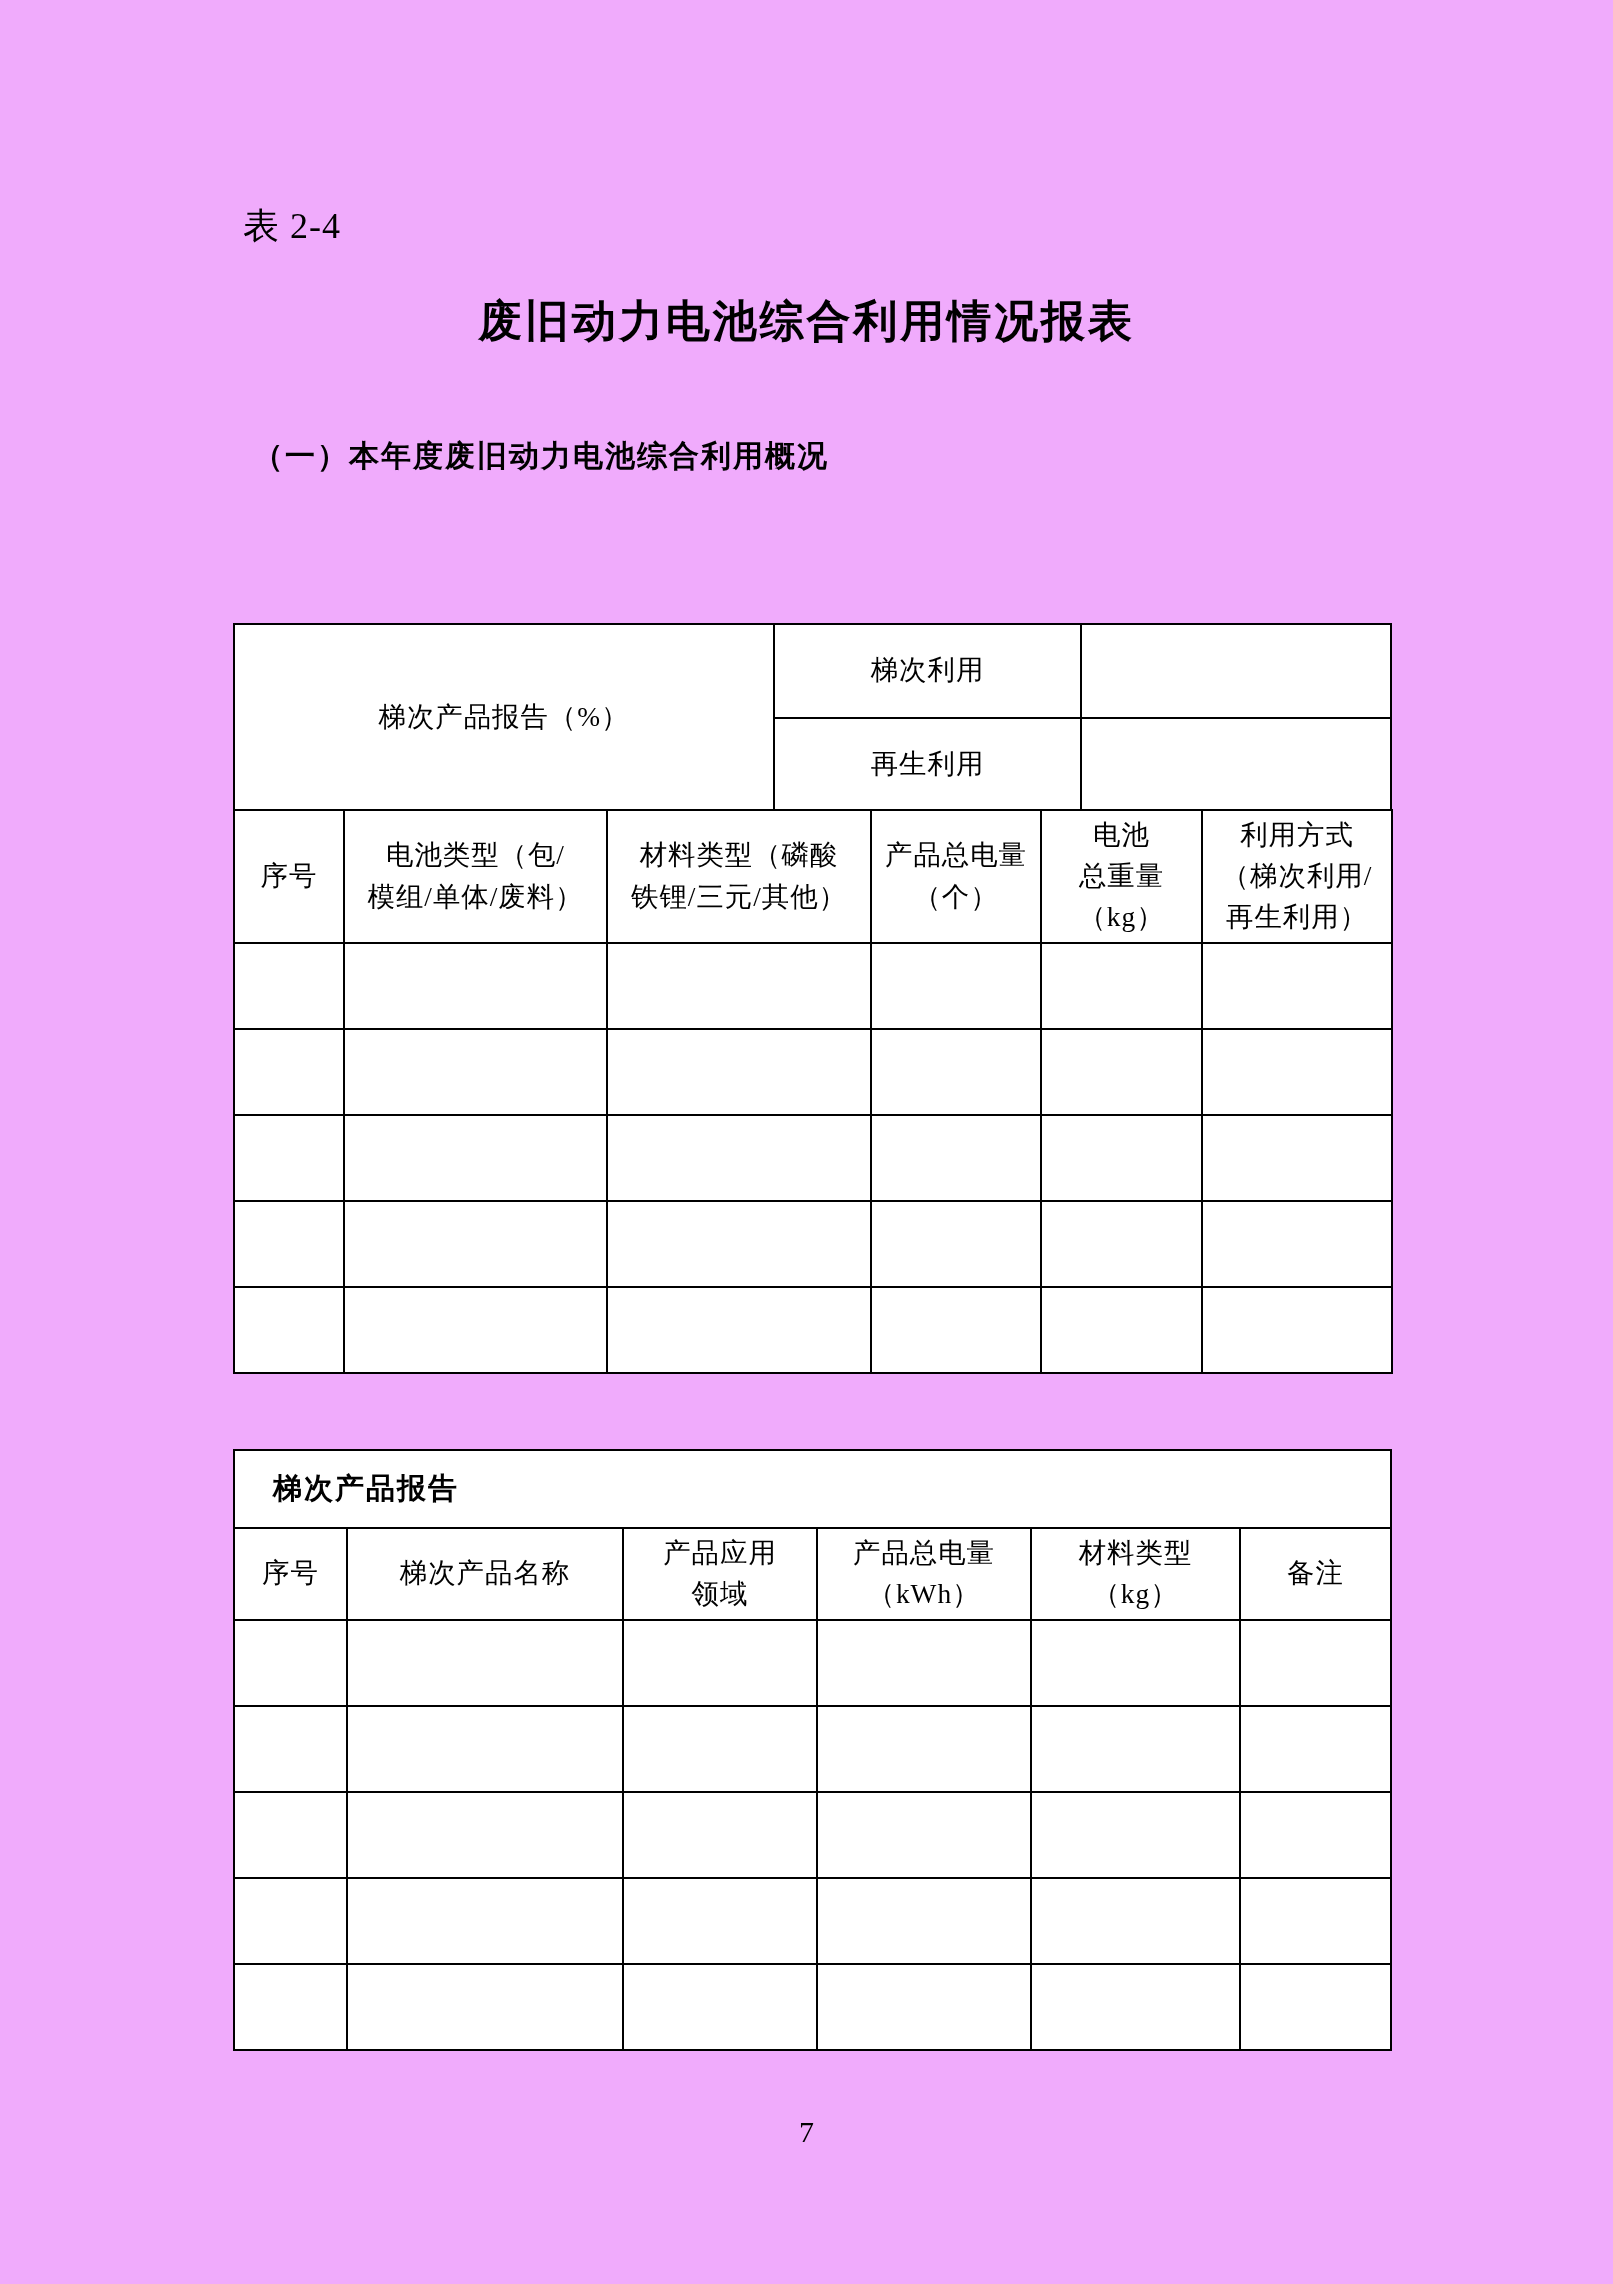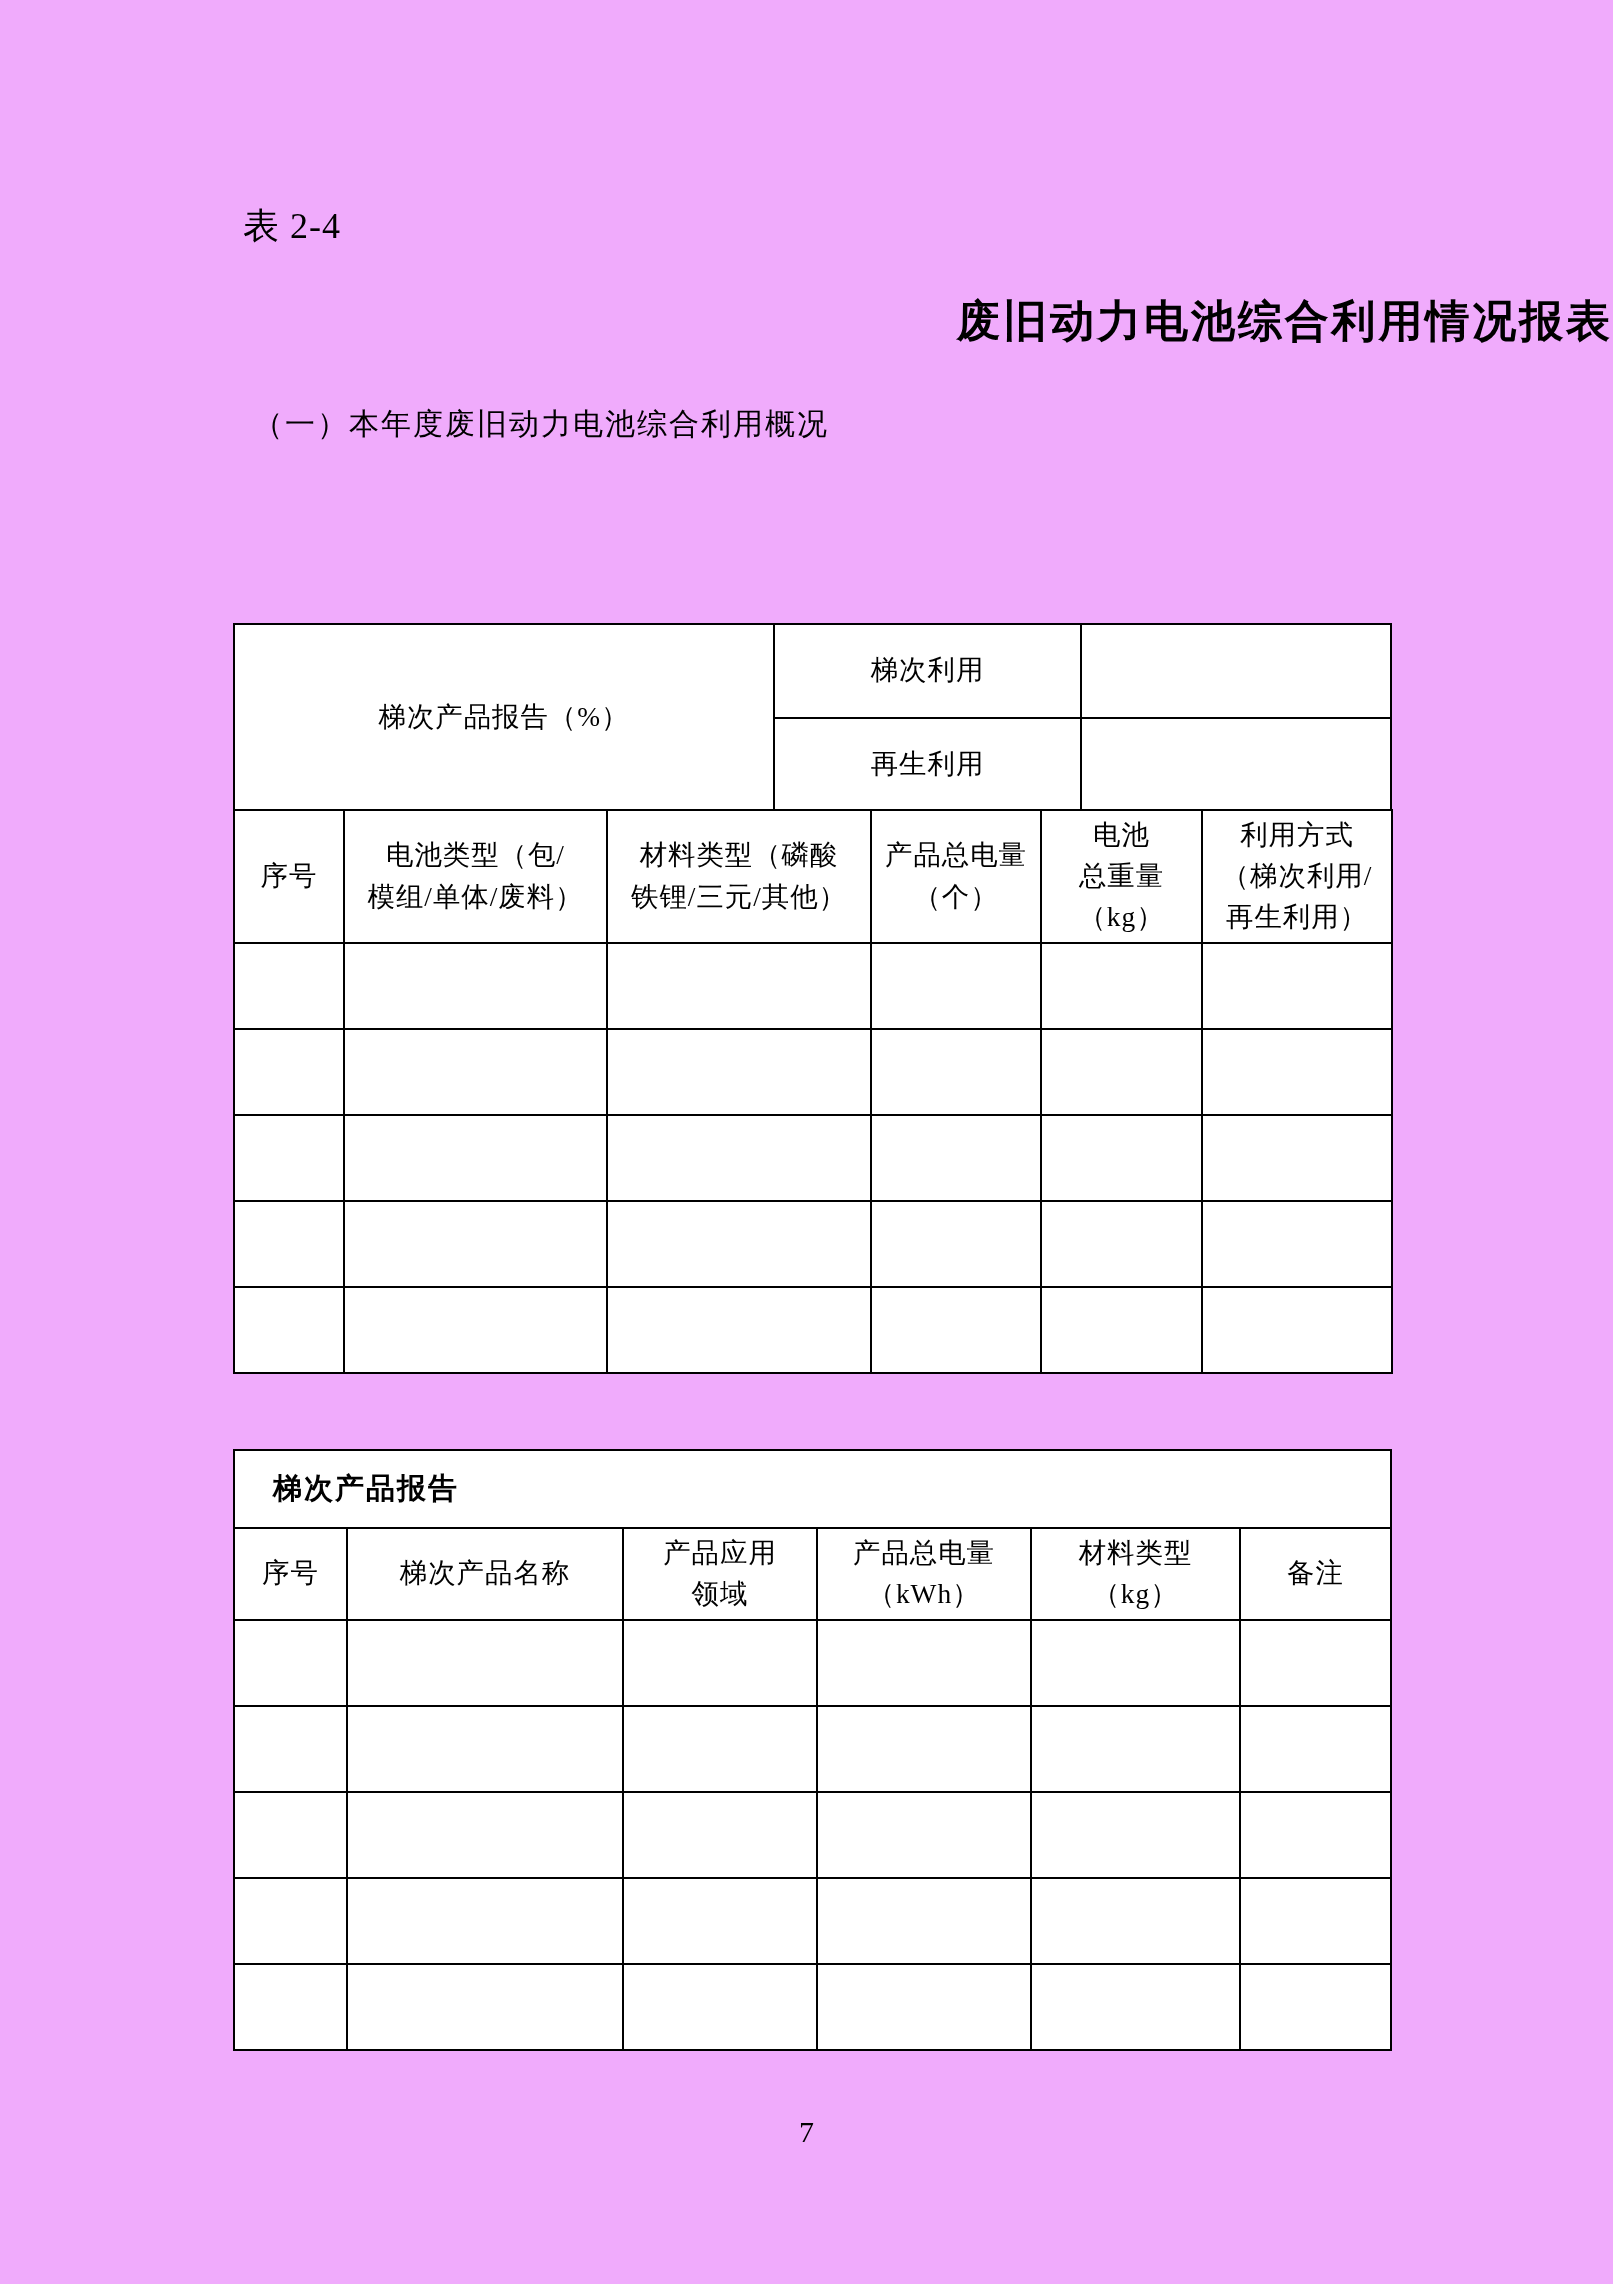--- a/index.html
+++ b/index.html
@@ -15,31 +15,32 @@
   }
   .doc-label {
     position:absolute;
     left:243px; top:202px;
     font-size:36px;
     letter-spacing:1px;
   }
   .doc-title {
     position:absolute;
     left:0; right:0; top:292px;
-    text-align:right;
+    text-align:center;
     font-size:44px;
     font-weight:bold;
     letter-spacing:2.9px;
   }
   .sec-heading {
     position:absolute;
     left:253px;
     font-size:30px;
-    font-weight:normal;
+    font-weight:bold;
     letter-spacing:2px;
+    margin-top:32px;
   }
   .sec1-heading { top:404px; }
   .sec2-heading { top:1402px; }
   table.t {
     position:absolute;
     left:233px;
     width:1157px;
     border-collapse:collapse;
     table-layout:fixed;
     background:#fff;

